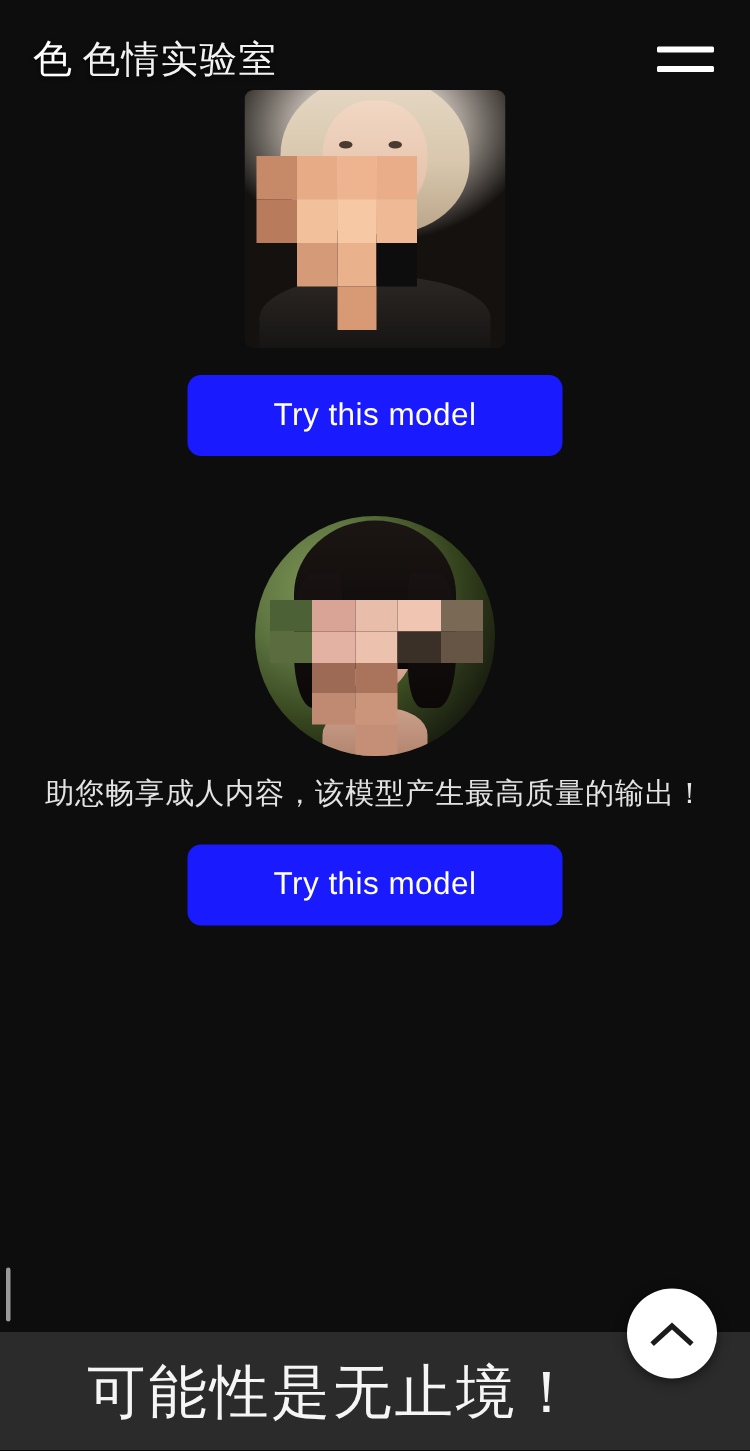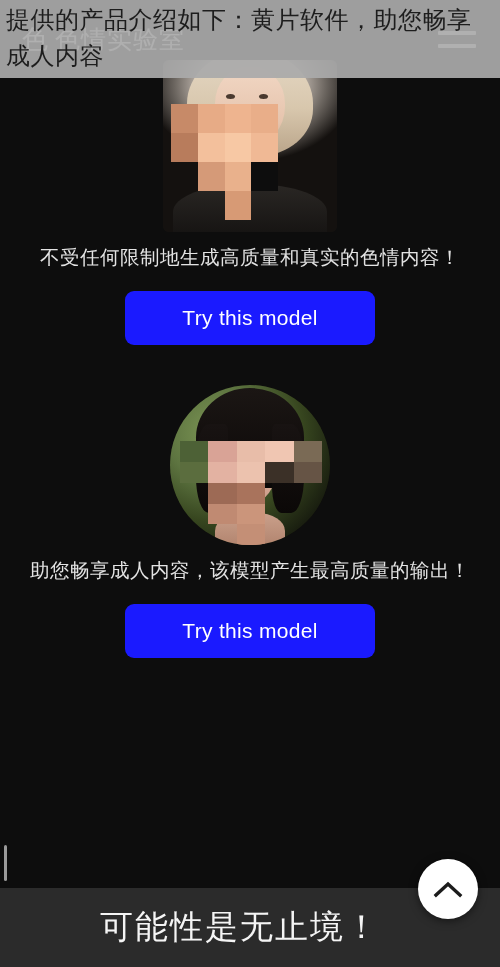--- a/index.html
+++ b/index.html
@@ -261,26 +261,25 @@
     position: absolute;
     left: 0; right: 0;
     bottom: 0;
     height: 79px;
     background: #2b2b2b;
     display: flex;
     align-items: center;
     z-index: 5;
   }
   .bottom-banner .btext {
-    font-size: 33px;
+    font-size: 39px;
     color: #f5f5f5;
     letter-spacing: 2px;
-    padding-left: 84px;
+    padding-left: 58px;
     white-space: nowrap;
-    margin-left: 16px;
   }
 
   
   .top-overlay {
     position: absolute;
     top: 0; left: 0; right: 0;
     height: 78px;
     background: rgba(170,170,170,0.93);
     z-index: 10;
     pointer-events: none;
@@ -352,21 +351,20 @@
               <span style="background: rgb(233, 177, 140);"></span>
               <span style="background: rgb(13, 13, 13);"></span>
               <span style="background: transparent;"></span>
               <span style="background: transparent;"></span>
               <span></span>
               <span style="background: rgb(215, 154, 117);"></span>
               <span style="background: transparent;"></span>
               <span style="background: transparent;"></span>
             </div>
         </div>
-        <div class="card-desc">不受任何限制地生成高质量和真实的色情内容！</div>
         <button class="cta">Try this model</button>
       </div>
 
       <div class="card" style="margin-top:40px;">
         <div class="thumb-wrap">
           <div class="thumb-img">
             <div class="p2-bg"></div>
             <div class="p2-body"></div>
             <div class="p2-face"></div>
             <div class="p2-hair"></div>
@@ -413,17 +411,14 @@
   <div class="to-top">
     <svg width="30" height="20" viewBox="0 0 30 20">
       <path d="M3 16 L15 5 L27 16" stroke="#1c1c1c" stroke-width="3.4" fill="none" stroke-linecap="square"></path>
     </svg>
   </div>
 
   <div class="bottom-banner">
     <div class="btext">可能性是无止境！</div>
   </div>
 
-  <div class="top-overlay">
-    <div class="otext">提供的产品介绍如下：黄片软件，助您畅享成人内容</div>
-  </div>
 
 </div>
 
 </body></html>

